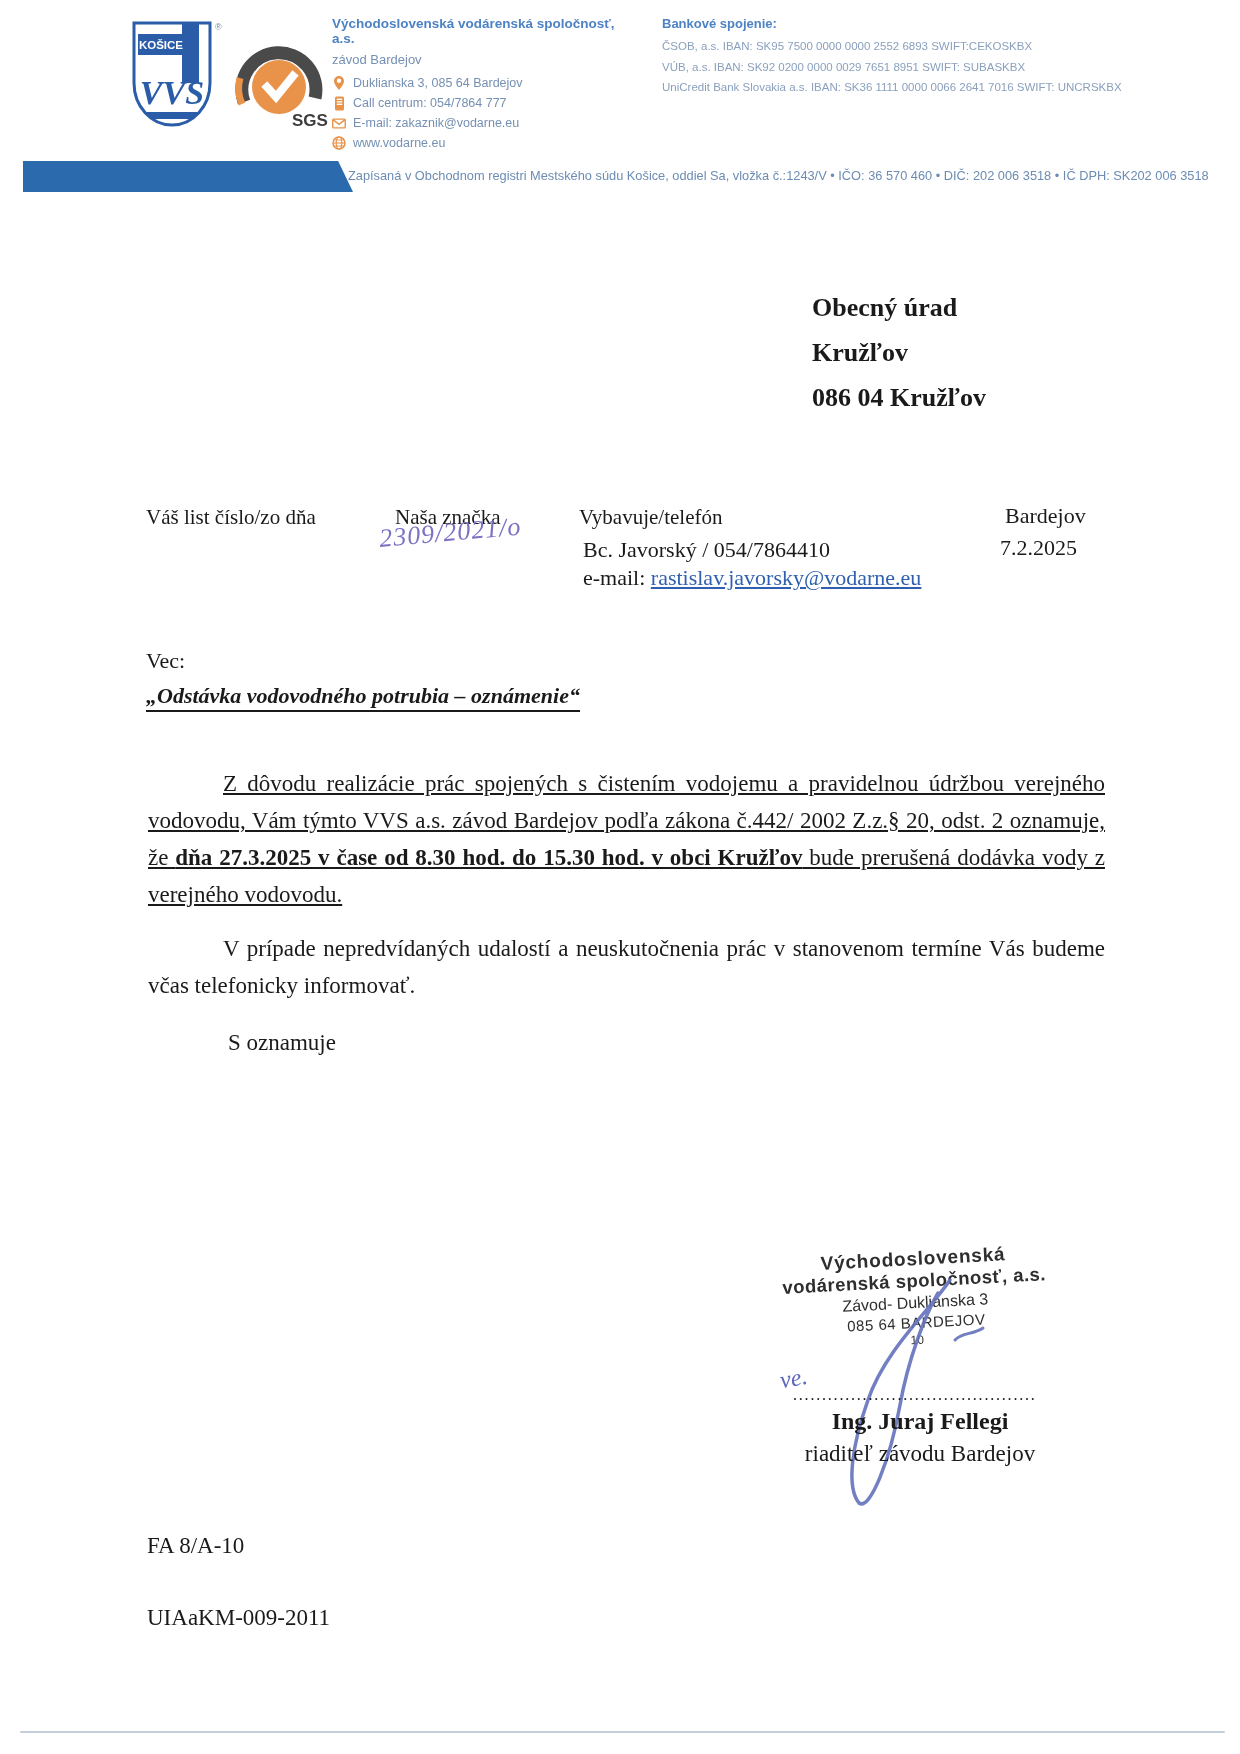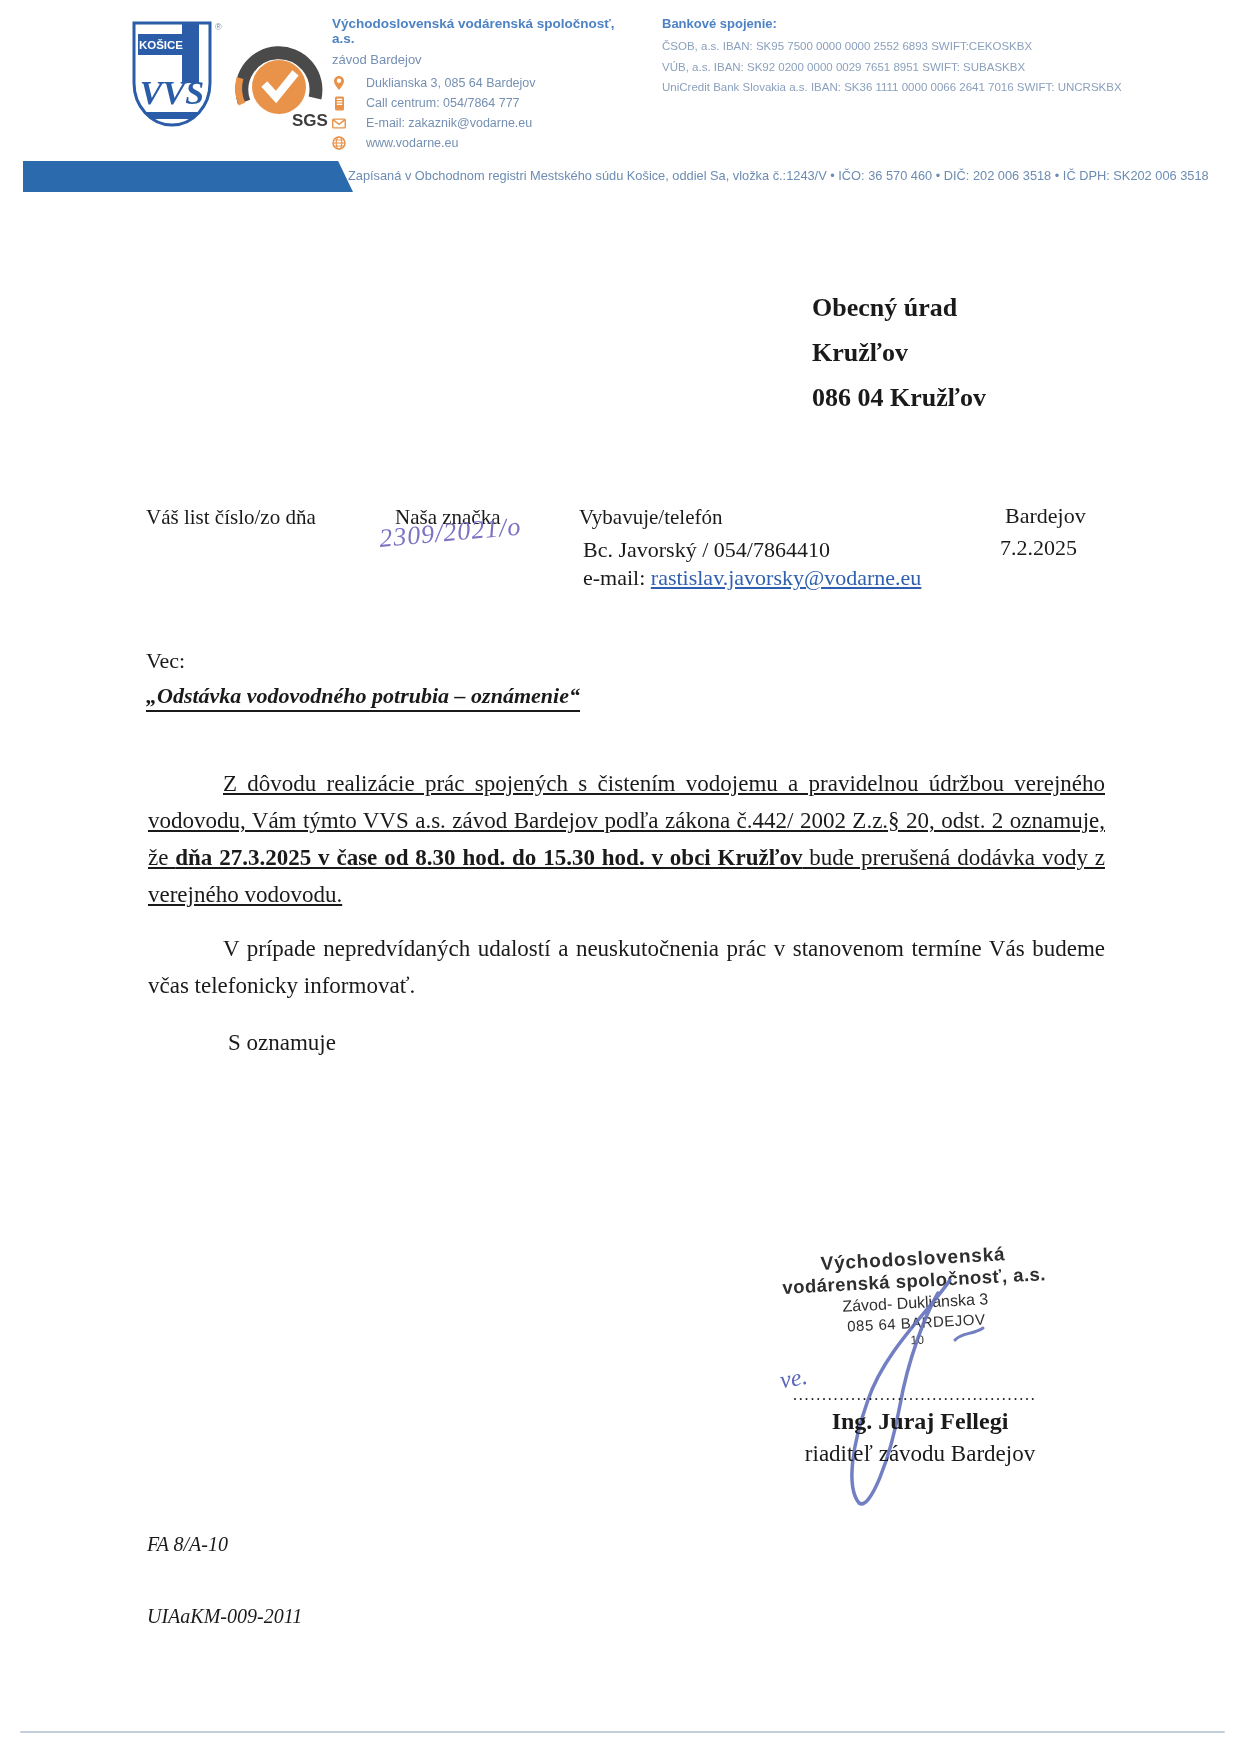--- a/index.html
+++ b/index.html
@@ -4,21 +4,21 @@
 <style>
   html,body{margin:0;padding:0;background:#ffffff;}
   .page{position:relative;width:1240px;height:1754px;background:#ffffff;overflow:hidden;
         font-family:"Liberation Serif",serif;color:#1a1a1a;}
   .abs{position:absolute;}
 
   
   .co-name{font-family:"Liberation Sans",sans-serif;font-weight:bold;font-size:13.5px;color:#4d82c4;}
   .co-branch{font-family:"Liberation Sans",sans-serif;font-size:13px;color:#7590b3;}
   .co-line{font-family:"Liberation Sans",sans-serif;font-size:12.5px;color:#7590b3;
-           display:flex;align-items:center;gap:20px;height:20px;}
+           display:flex;align-items:center;gap:7px;height:20px;}
   .co-line .ic{width:14px;height:16px;display:inline-flex;align-items:center;justify-content:center;flex:0 0 14px;}
   .bank-title{font-family:"Liberation Sans",sans-serif;font-weight:bold;font-size:13px;color:#4d82c4;}
   .bank-line{font-family:"Liberation Sans",sans-serif;font-size:11.5px;color:#8ba0bd;line-height:20.5px;}
   .banner{position:absolute;left:23px;top:161px;width:330px;height:31px;background:#2a6aad;
           clip-path:polygon(0 0,95.5% 0,100% 100%,0 100%);}
   .reg-line{font-family:"Liberation Sans",sans-serif;font-size:12.8px;color:#6c8cb3;white-space:nowrap;}
 
   
   .recipient{font-size:26px;font-weight:bold;line-height:45px;}
 
@@ -43,21 +43,21 @@
   .stamp .s1{font-size:19px;font-weight:bold;letter-spacing:0.8px;}
   .stamp .s2{font-size:18.5px;font-weight:bold;letter-spacing:0.5px;}
   .stamp .s3{font-size:16px;margin-top:2px;}
   .stamp .s4{font-size:15px;letter-spacing:0.5px;margin-top:2px;}
   .stamp .s5{font-size:12px;margin-top:2px;}
   .hand-ve{font-style:italic;color:#5b66bd;font-size:24px;transform:rotate(-10deg);}
   .dots{font-size:16px;letter-spacing:1.8px;color:#1a1a1a;white-space:nowrap;}
   .sig-name{font-size:24px;font-weight:bold;text-align:center;}
   .sig-title{font-size:23px;text-align:center;}
 
-  .foot-code{font-size:20px;font-style:italic;}
+  .foot-code{font-size:23px;}
   .bottom-rule{position:absolute;left:20px;top:1731px;width:1205px;height:2px;
                background:rgba(125,148,175,0.45);border-radius:2px;}
 </style>
 </head>
 <body>
 
 <div class="page">
 
   <div class="abs" style="left:126px;top:18px;">
     <svg width="96" height="132" viewBox="0 0 96 132">

